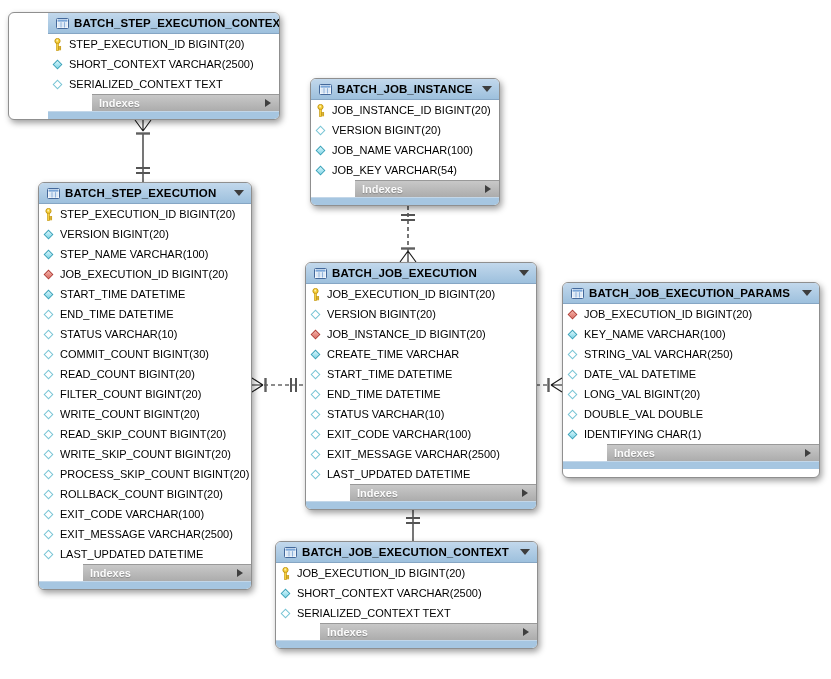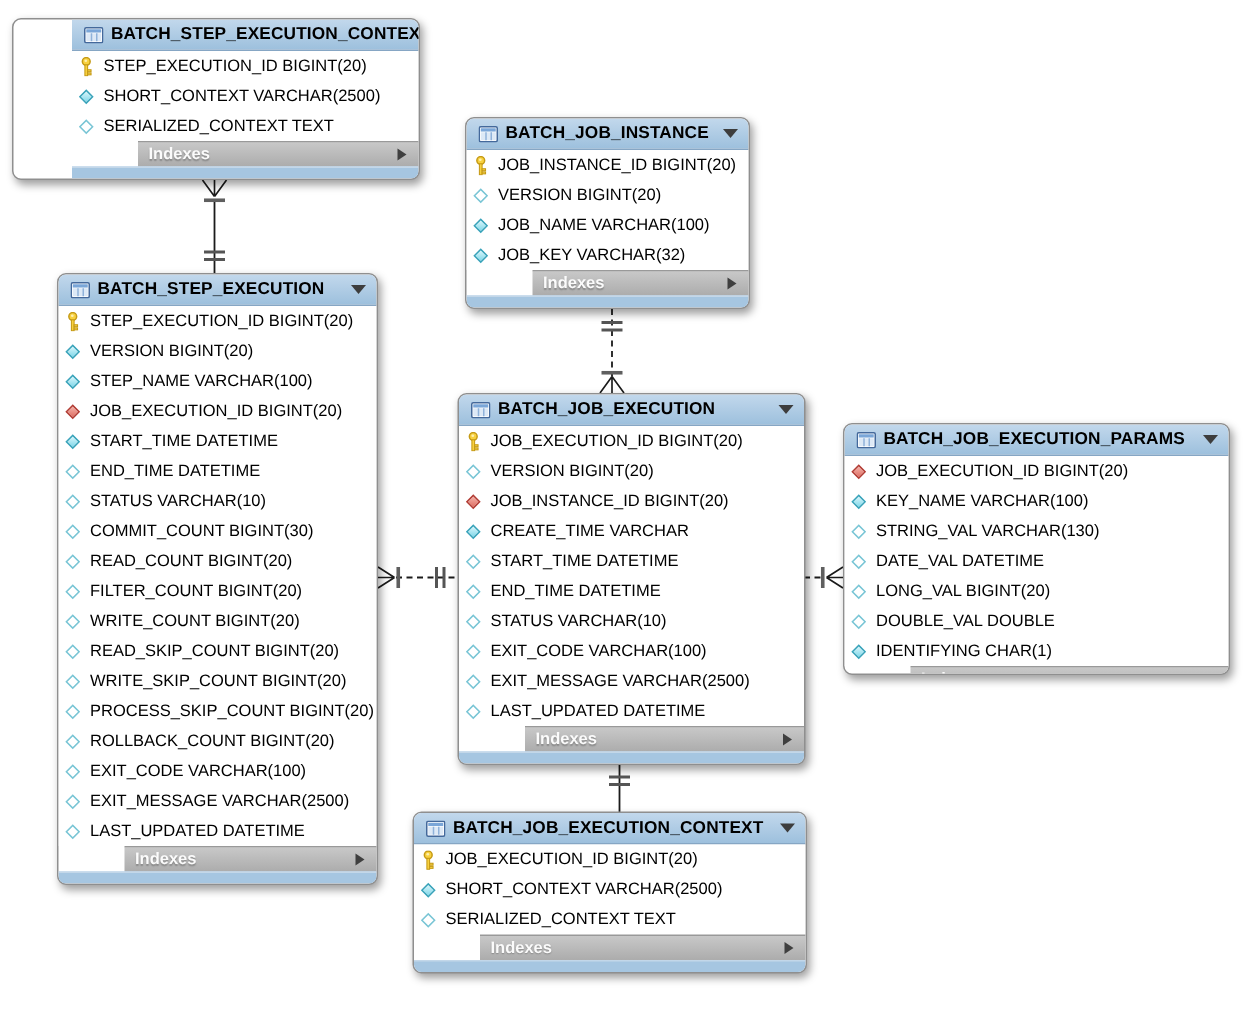--- a/index.html
+++ b/index.html
@@ -190,21 +190,21 @@
         <div class="col-row">
           <span class="ico-cell">
             <span class="d filled"></span>
           </span>
           <span class="col-text">JOB_NAME VARCHAR(100)</span>
         </div>
         <div class="col-row">
           <span class="ico-cell">
             <span class="d filled"></span>
           </span>
-          <span class="col-text">JOB_KEY VARCHAR(32)</span>
+          <span class="col-text">JOB_KEY VARCHAR(54)</span>
         </div>
       </div>
       <div class="idx">
         <span>Indexes</span>
         <span class="idx-arrow"></span>
       </div>
       <div class="strip"></div>
     </div>
     <div class="erd-table" style="left: 38px; top: 182px; width: 214px; height: 408px;">
       <div class="hdr">
@@ -423,21 +423,21 @@
           </span>
           <span class="col-text">LAST_UPDATED DATETIME</span>
         </div>
       </div>
       <div class="idx">
         <span>Indexes</span>
         <span class="idx-arrow"></span>
       </div>
       <div class="strip"></div>
     </div>
-    <div class="erd-table" style="left: 562px; top: 282px; width: 258px; height: 168px;">
+    <div class="erd-table" style="left: 562px; top: 282px; width: 258px; height: 196px;">
       <div class="hdr">
         <span class="tbl-ico">
           <svg width="13" height="11" viewBox="0 0 13 11">
             <rect x="0.5" y="0.5" width="12" height="10" rx="1" fill="#ffffff" stroke="#44699b"></rect>
             <rect x="1.5" y="1.5" width="10" height="2.2" fill="#7aa6d8"></rect>
             <rect x="1.5" y="4.2" width="10" height="5.3" fill="#dde9f6"></rect>
             <line x1="5" y1="4.2" x2="5" y2="9.5" stroke="#8fb2da" stroke-width="1"></line>
             <line x1="8.5" y1="4.2" x2="8.5" y2="9.5" stroke="#8fb2da" stroke-width="1"></line>
           </svg>
         </span>
@@ -454,21 +454,21 @@
         <div class="col-row">
           <span class="ico-cell">
             <span class="d filled"></span>
           </span>
           <span class="col-text">KEY_NAME VARCHAR(100)</span>
         </div>
         <div class="col-row">
           <span class="ico-cell">
             <span class="d outline"></span>
           </span>
-          <span class="col-text">STRING_VAL VARCHAR(130)</span>
+          <span class="col-text">STRING_VAL VARCHAR(250)</span>
         </div>
         <div class="col-row">
           <span class="ico-cell">
             <span class="d outline"></span>
           </span>
           <span class="col-text">DATE_VAL DATETIME</span>
         </div>
         <div class="col-row">
           <span class="ico-cell">
             <span class="d outline"></span>

